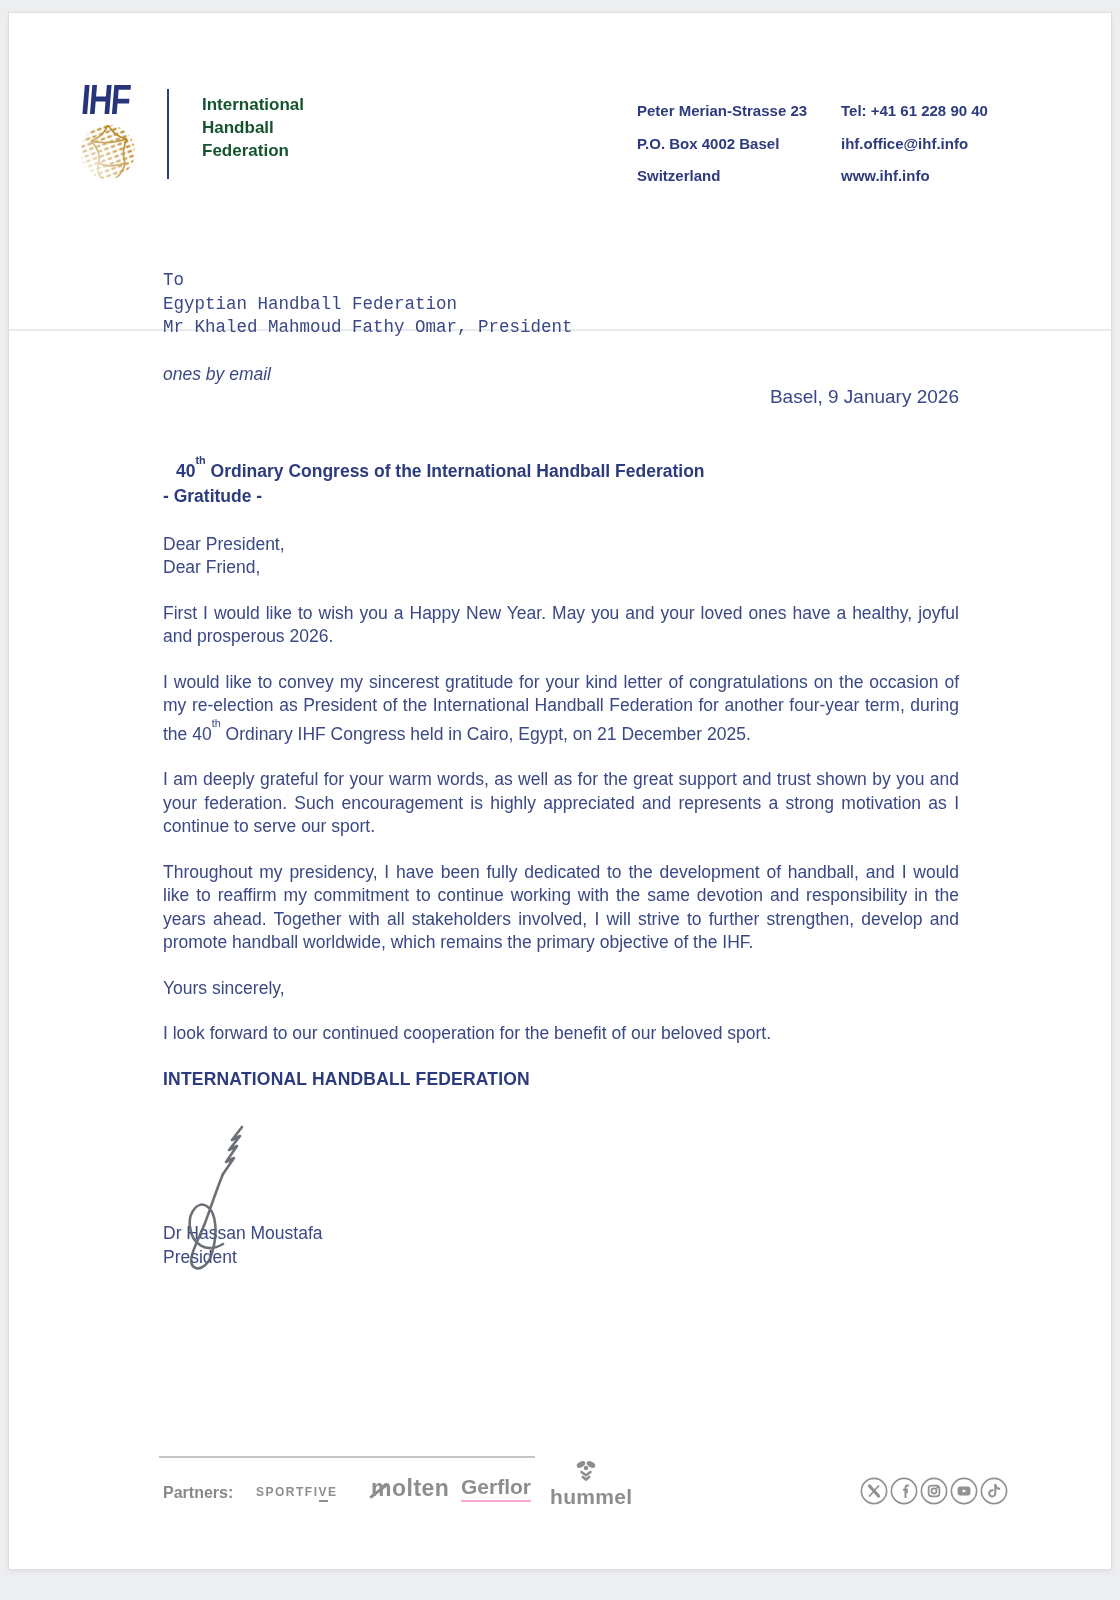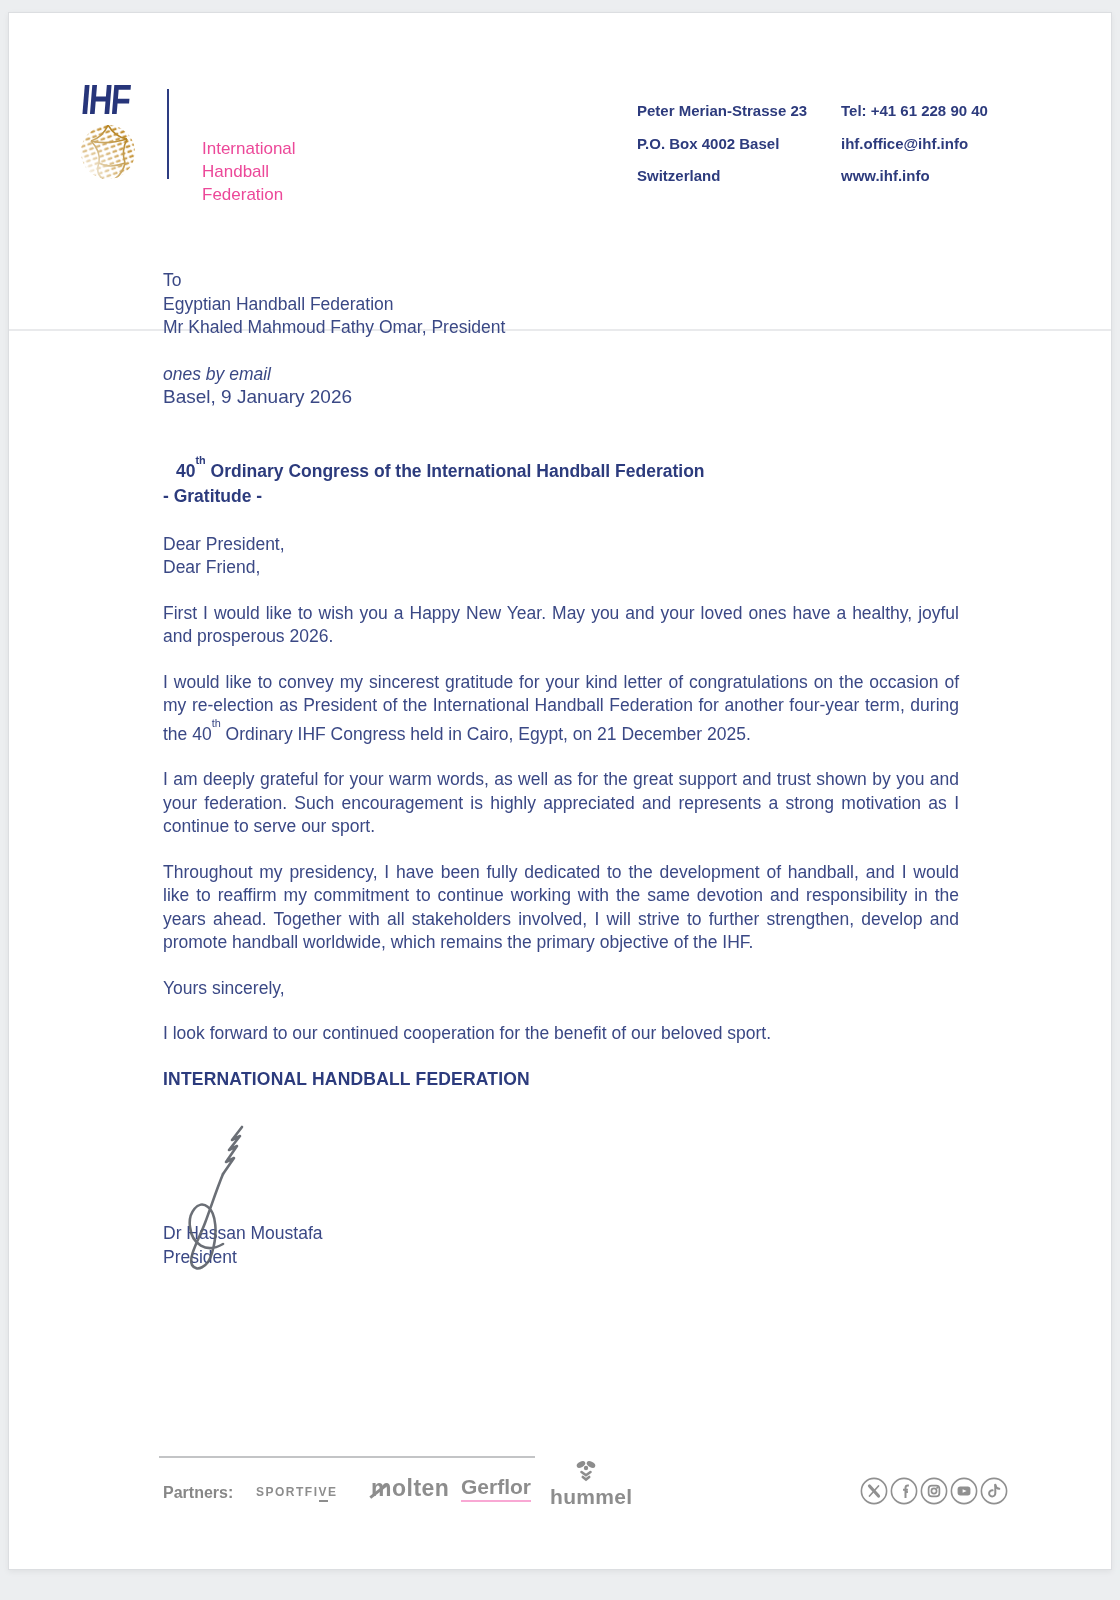--- a/index.html
+++ b/index.html
@@ -20,28 +20,28 @@
   .monogram{
     position:absolute;left:74px;top:66px;
     color:#27357a;font-weight:800;font-size:42px;line-height:42px;
     transform:scaleX(.78) skewX(-6deg);transform-origin:left top;
     letter-spacing:-2px;
   }
   .ball{position:absolute;left:70px;top:110px;}
   .logo-divider{position:absolute;left:158px;top:76px;width:2px;height:90px;background:#2d3c82;}
   .org-name{
     position:absolute;left:193px;top:80px;
-    color:#ec4899;font-weight:normal;font-size:17px;line-height:23px;margin-top:44px;
+    color:#14532d;font-weight:bold;font-size:17px;line-height:23px;
   }
   .hdr-col{position:absolute;top:82px;color:#2d3b7d;font-weight:bold;font-size:15px;line-height:32.5px;}
   .hdr-address{left:628px;}
   .hdr-contact{left:832px;}
-  .recipient{position:absolute;left:154px;top:256px;font-size:17.5px;line-height:23.5px;color:#3a4885;}
+  .recipient{position:absolute;left:154px;top:256px;font-size:17.5px;line-height:23.5px;color:#3a4885;font-family:Liberation Mono, monospace;}
   .delivery{position:absolute;left:154px;top:351px;font-size:17.5px;font-style:italic;color:#3a4885;}
-  .dateline{position:absolute;left:154px;top:373px;width:796px;font-size:19px;color:#3a4885;}
+  .dateline{position:absolute;left:154px;top:373px;width:796px;text-align:right;font-size:19px;color:#3a4885;}
   .body-col{position:absolute;left:154px;top:441px;width:796px;color:#3a4885;font-size:17.5px;line-height:23.5px;}
   .body-col p{margin:0 0 22px 0;text-align:justify;}
   .subject{font-weight:bold;color:#2c3b7d;line-height:25px;margin:0 0 24px 0 !important;text-align:left !important;}
   .subject .l1{padding-left:13px;}
   sup.sp{font-size:62%;position:relative;top:-6px;}
   .salutation{text-align:left !important;}
   .single{text-align:left !important;}
   .org-caps{font-weight:bold;color:#2c3b7d;letter-spacing:.2px;margin-bottom:0 !important;text-align:left !important;}
   .sig-space{height:131px;}
   .signer{text-align:left !important;margin:0 !important;}

